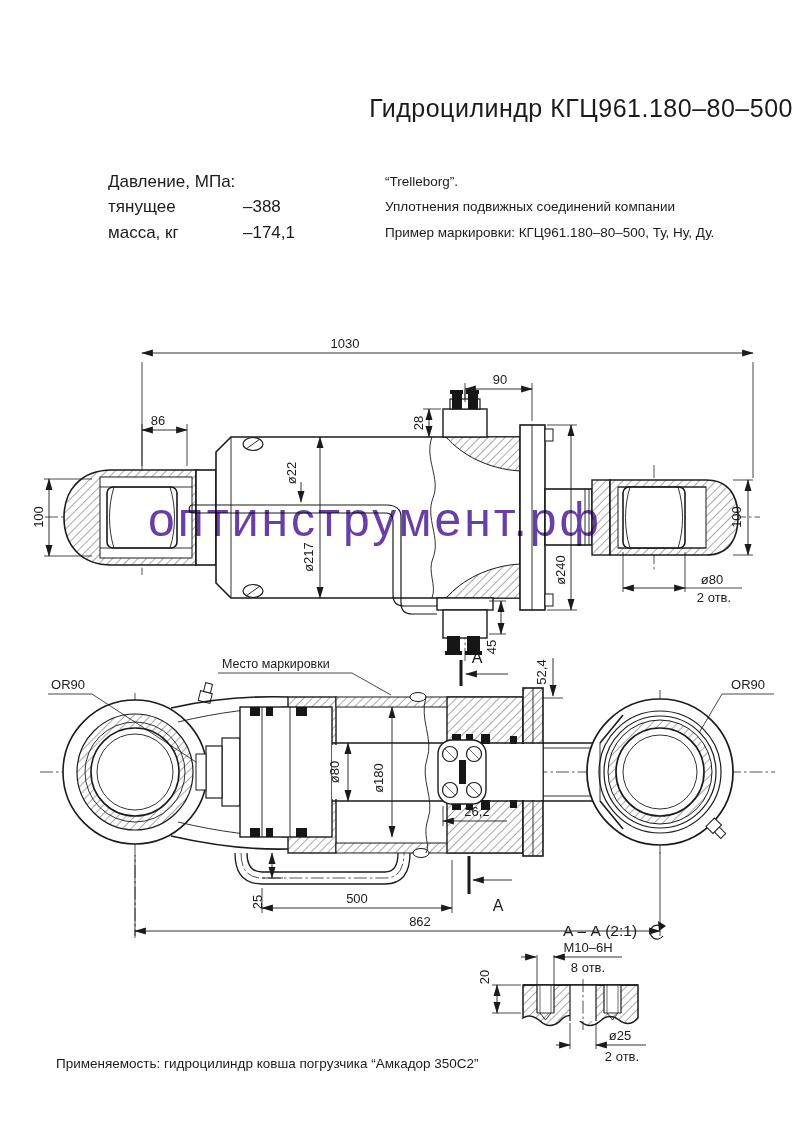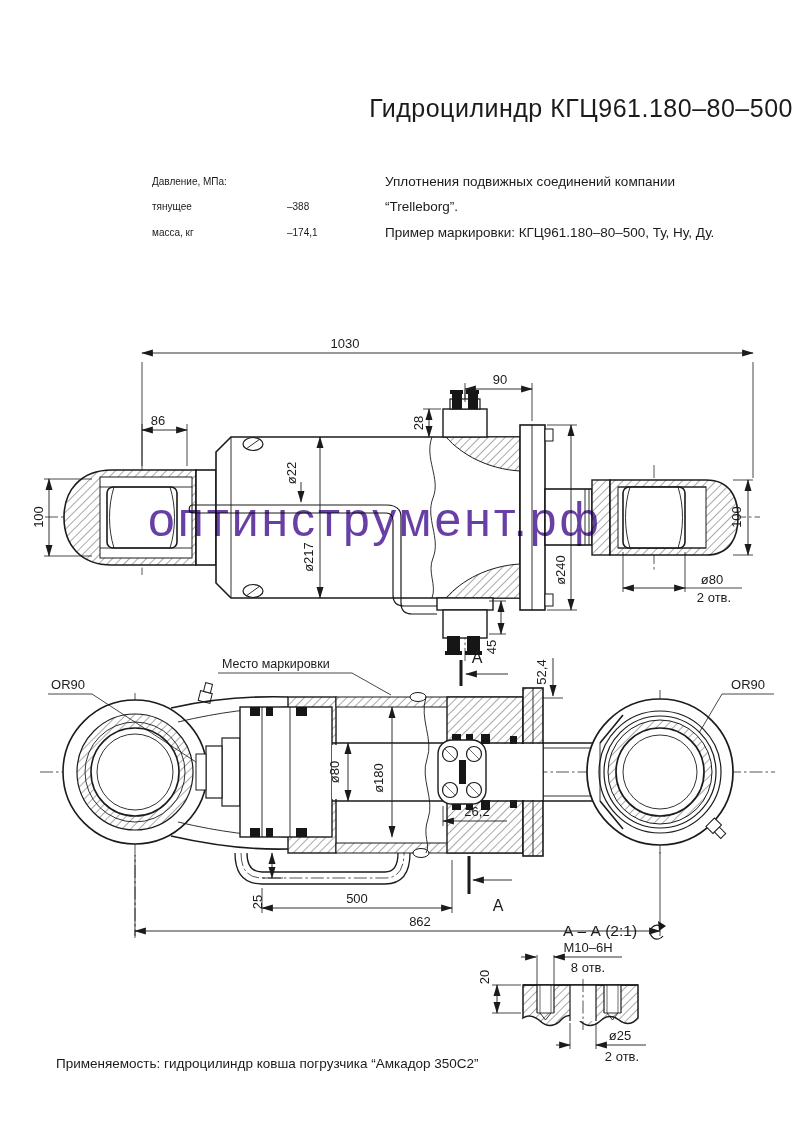--- a/index.html
+++ b/index.html
@@ -1,18 +1,18 @@
 <!DOCTYPE html>
 <html><head>
 <meta charset="utf-8">
 <style>
   html,body{margin:0;padding:0;background:#ffffff;}
   body{width:793px;height:1123px;position:relative;font-family:"Liberation Sans",sans-serif;color:#1b1b1b;overflow:hidden;}
   .title{position:absolute;top:94px;left:0;width:100%;text-align:right;font-size:25px;letter-spacing:.5px;white-space:nowrap;}
-  .specs{position:absolute;left:108px;top:169px;font-size:10px;line-height:25.4px;margin-left:44px;}
+  .specs{position:absolute;left:108px;top:169px;font-size:17px;line-height:25.4px;}
   .sr{display:flex;}
   .sl{width:135px;}
   .sealnote{position:absolute;left:385px;top:169px;font-size:13.5px;line-height:25.4px;}
   .appnote{position:absolute;left:56px;top:1056px;font-size:13.5px;}
   .watermark{position:absolute;left:148px;top:492px;font-size:48px;letter-spacing:3px;color:#4c1d95;opacity:.85;z-index:6;pointer-events:none;mix-blend-mode:multiply;white-space:nowrap;}
   svg{position:absolute;left:0;top:0;z-index:3;}
   
   .wh{fill:#fff;stroke:#1b1b1b;}
   .hat{fill:url(#h);stroke:#1b1b1b;}
   .dk{fill:#161616;stroke:none;}
@@ -44,22 +44,22 @@
       <span class="sl">тянущее</span>
       <span class="sv">–388</span>
     </div>
     <div class="sr">
       <span class="sl">масса, кг</span>
       <span class="sv">–174,1</span>
     </div>
   </div>
 
   <div class="sealnote">
+    <div>“Trelleborg”.</div>
     <div>Уплотнения подвижных соединений компании</div>
-    <div>“Trelleborg”.</div>
     <div>Пример маркировки: КГЦ961.180–80–500, Ту, Ну, Ду.</div>
   </div>
 
   <svg width="793" height="1123" viewBox="0 0 793 1123">
     <defs>
       <pattern id="h" patternUnits="userSpaceOnUse" width="6" height="6" patternTransform="rotate(45)">
         <rect width="6" height="6" fill="#ffffff"></rect>
         <line x1="0" y1="0" x2="0" y2="6" stroke="#1b1b1b" stroke-width="0.75"></line>
       </pattern>
       <marker id="ar" viewBox="0 0 10 6" refX="9.3" refY="3" markerWidth="13" markerHeight="8" orient="auto-start-reverse">

